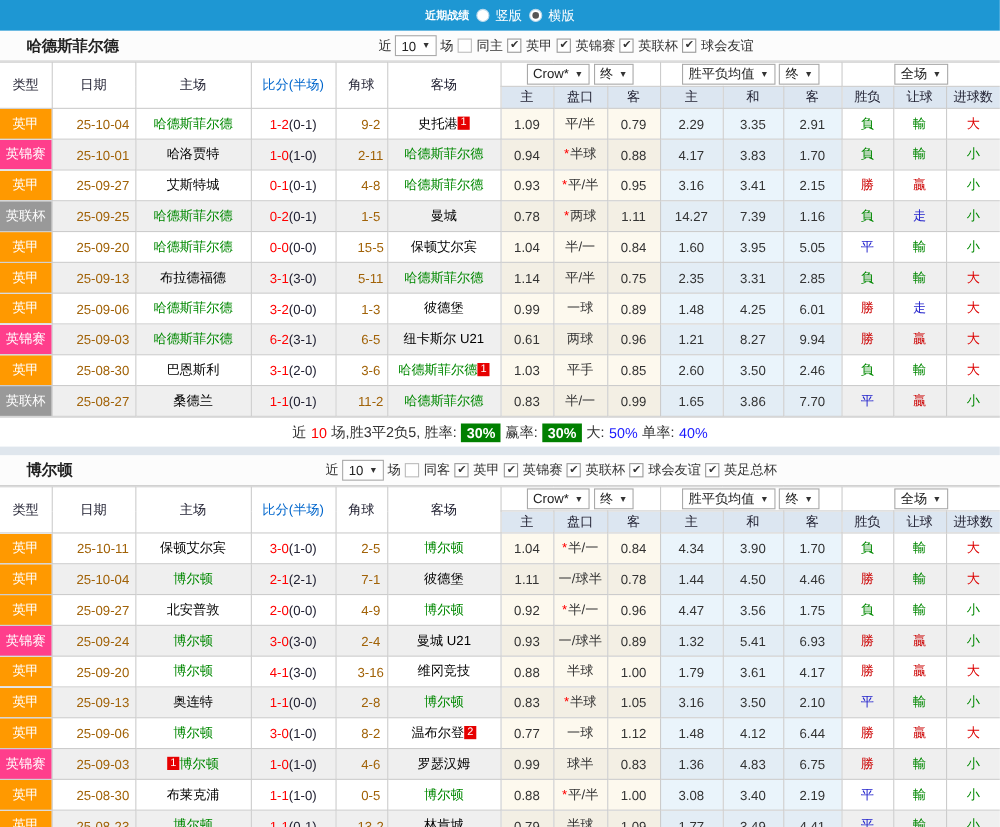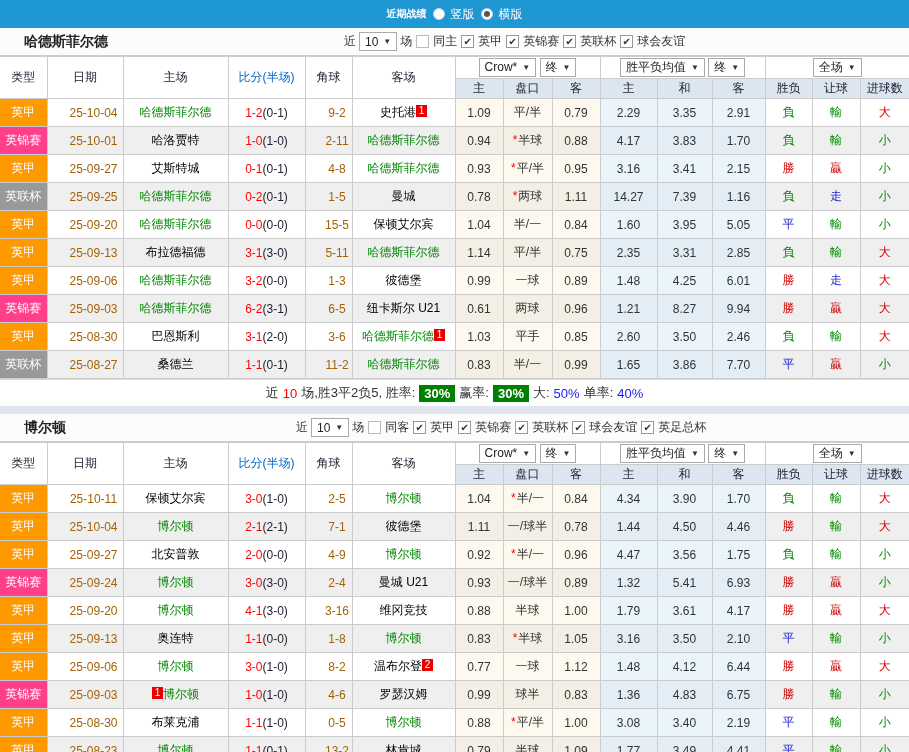--- a/index.html
+++ b/index.html
@@ -528,21 +528,21 @@
             <td class="avg">4.17</td>
             <td class="res" style="color: rgb(204, 0, 0);">勝</td>
             <td class="res" style="color: rgb(204, 0, 0);">贏</td>
             <td class="res" style="color: rgb(221, 0, 0);">大</td>
           </tr>
           <tr class="even">
             <td class="type" style="background: rgb(255, 153, 0);">英甲</td>
             <td class="date">25-09-13</td>
             <td class="teamcell"><span class="teamname plain">奥连特</span></td>
             <td class="score"><span class="ft">1-1</span><span class="ht">(0-0)</span></td>
-            <td class="corner">1-8</td>
+            <td class="corner">2-8</td>
             <td class="teamcell"><span class="teamname green">博尔顿</span></td>
             <td class="odds">0.83</td>
             <td class="odds"><span class="star">*</span><span>半球</span></td>
             <td class="odds">1.05</td>
             <td class="avg">3.16</td>
             <td class="avg">3.50</td>
             <td class="avg">2.10</td>
             <td class="res" style="color: rgb(34, 34, 204);">平</td>
             <td class="res" style="color: rgb(0, 136, 0);">輸</td>
             <td class="res" style="color: rgb(0, 136, 0);">小</td>

